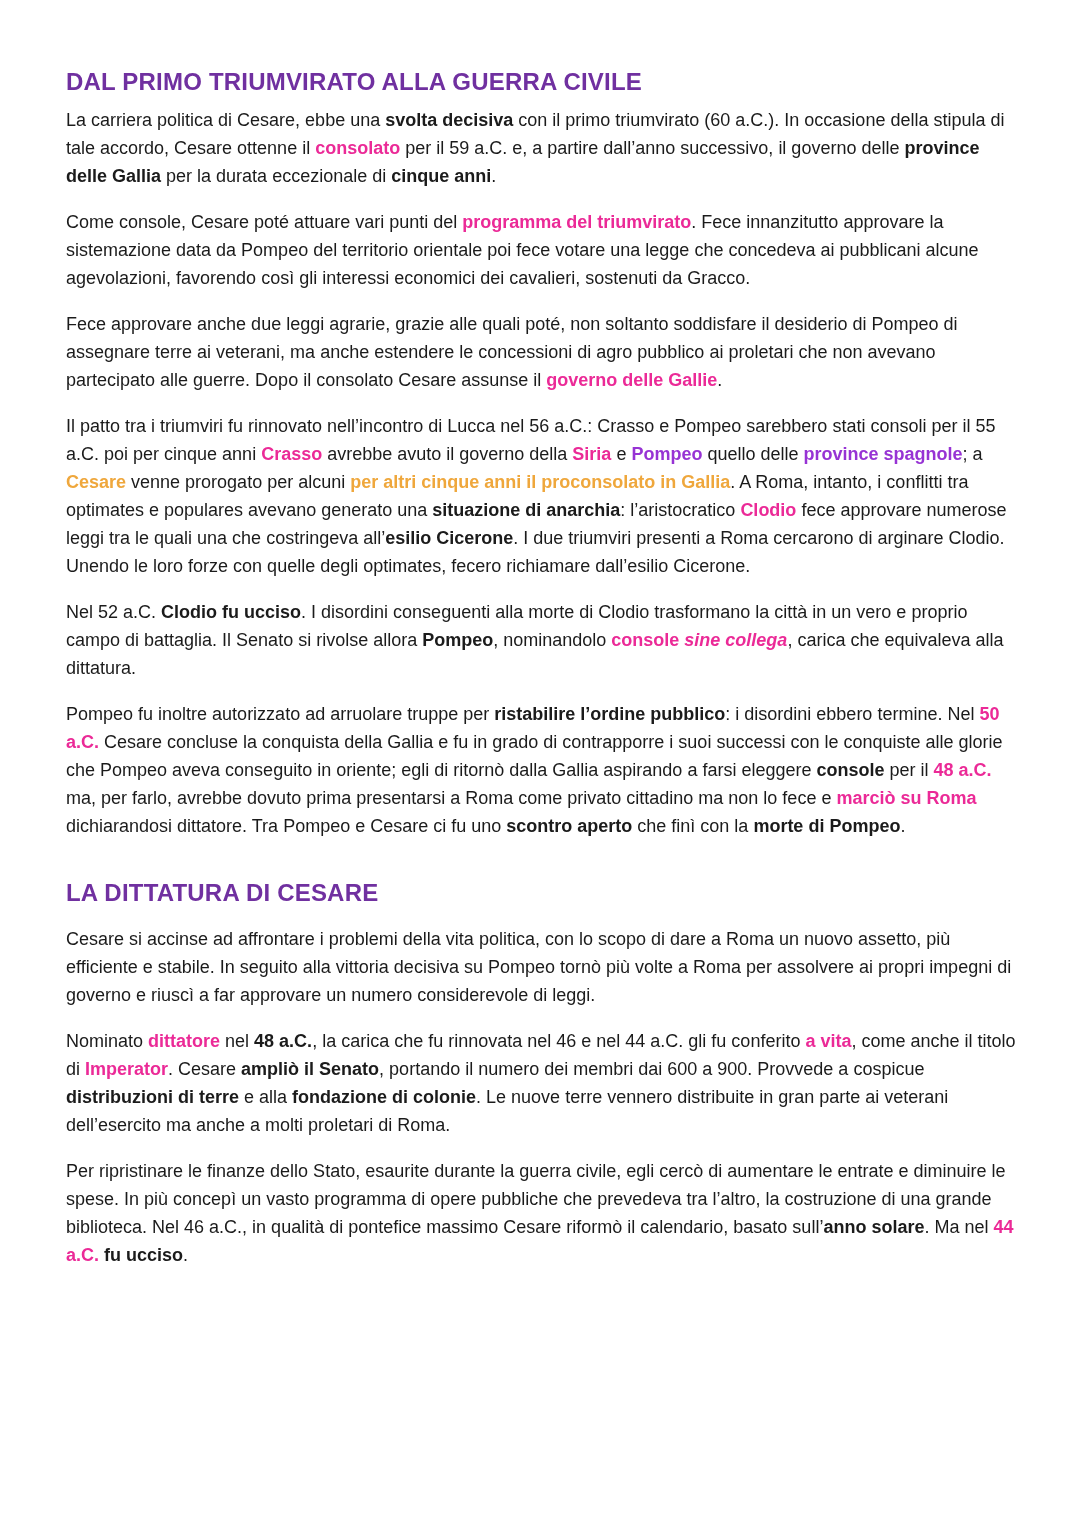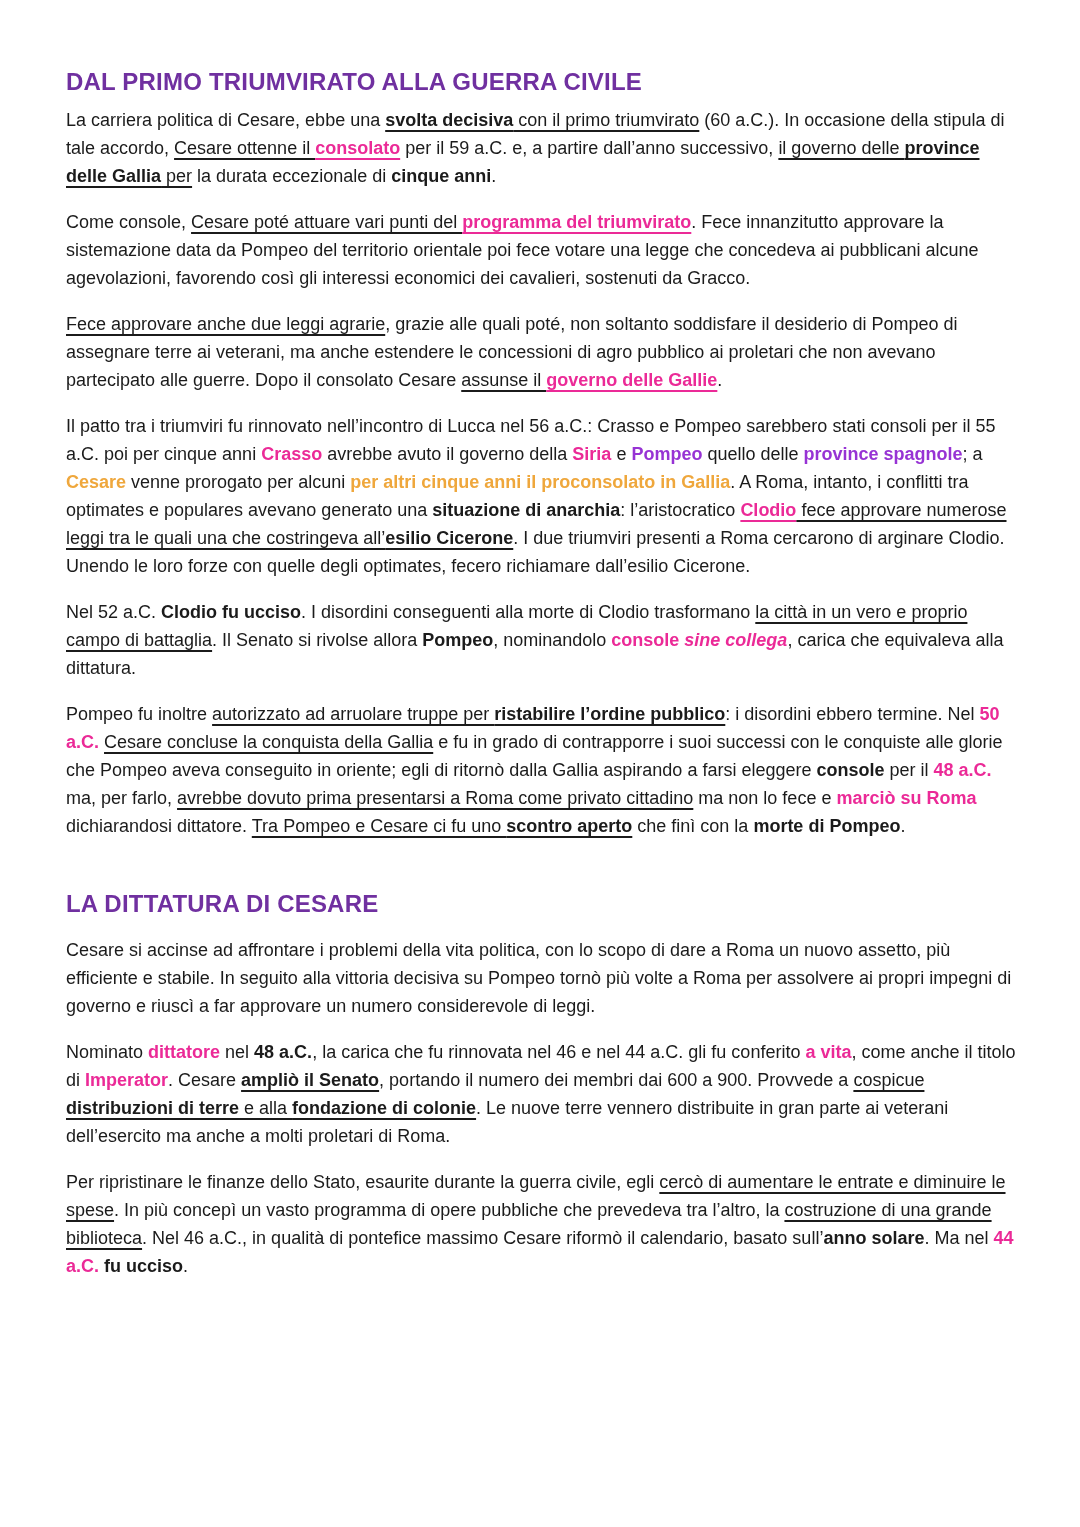--- a/index.html
+++ b/index.html
@@ -22,33 +22,32 @@
     background: #ffffff;
   }
   h1.section-heading {
     font-size: 24px;
     line-height: 1.2;
     font-weight: 700;
     margin: 0 0 9px 0;
     letter-spacing: 0.2px;
   }
   section.second h1.section-heading {
-    margin-top: 50px;
+    margin-top: 39px;
     margin-bottom: 17px;
   }
   .paragraphs p {
     font-size: 18px;
     line-height: 28px;
     margin: 0 0 18px 0;
     text-align: left;
   }
   .paragraphs p span.b { font-weight: 700; }
   .paragraphs p span.i { font-style: italic; margin-top: 26px; }
   .paragraphs p span.u {
-    text-decoration: underline;
     text-decoration-thickness: 1.5px;
     text-underline-offset: 3.5px;
   }
 </style>
 </head>
 <body>
 
 <div class="page">
 
   <section>

